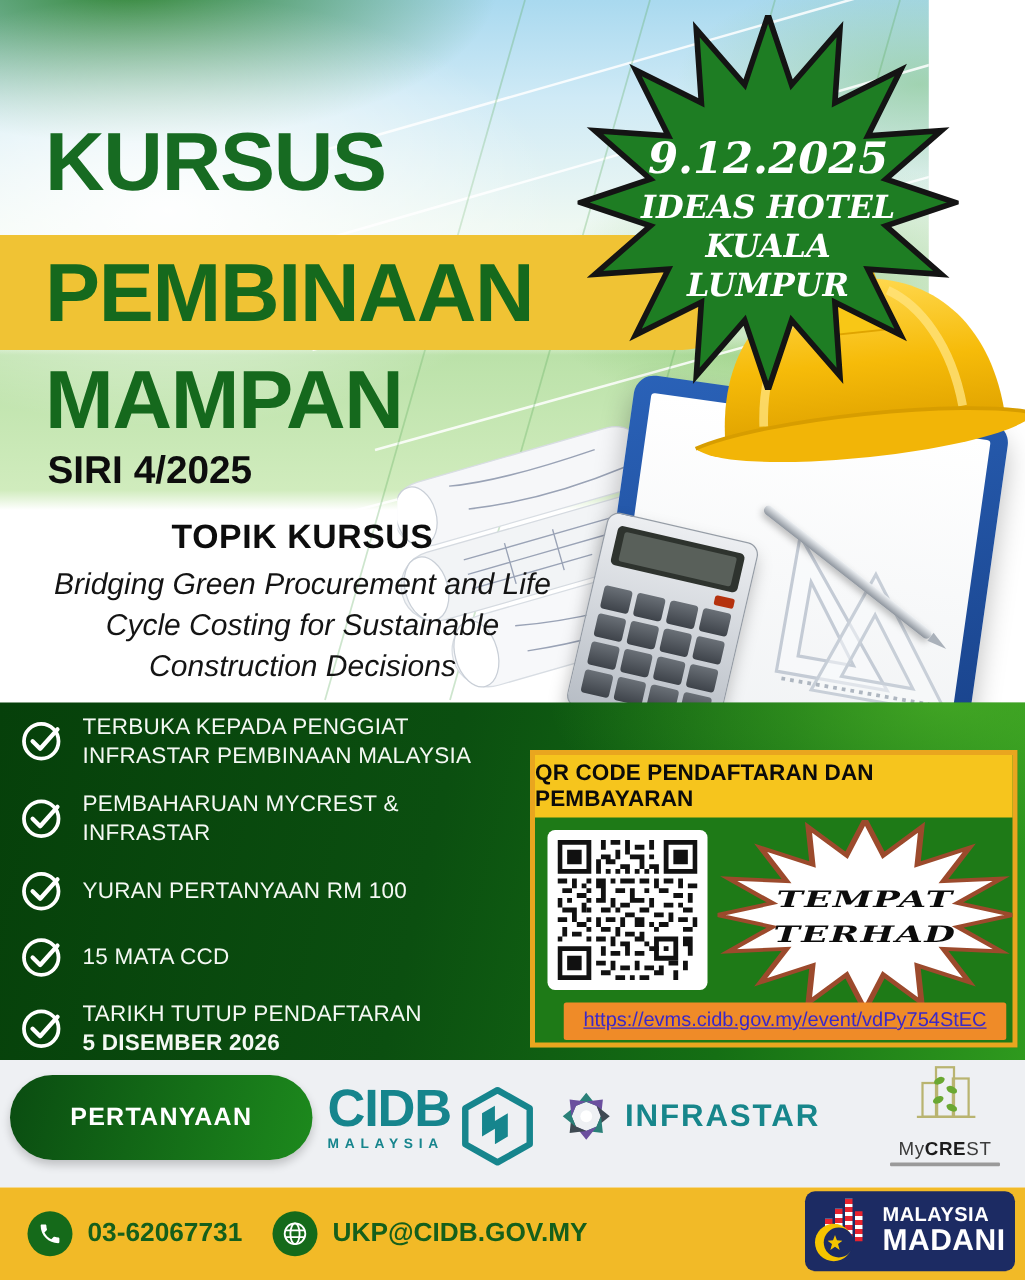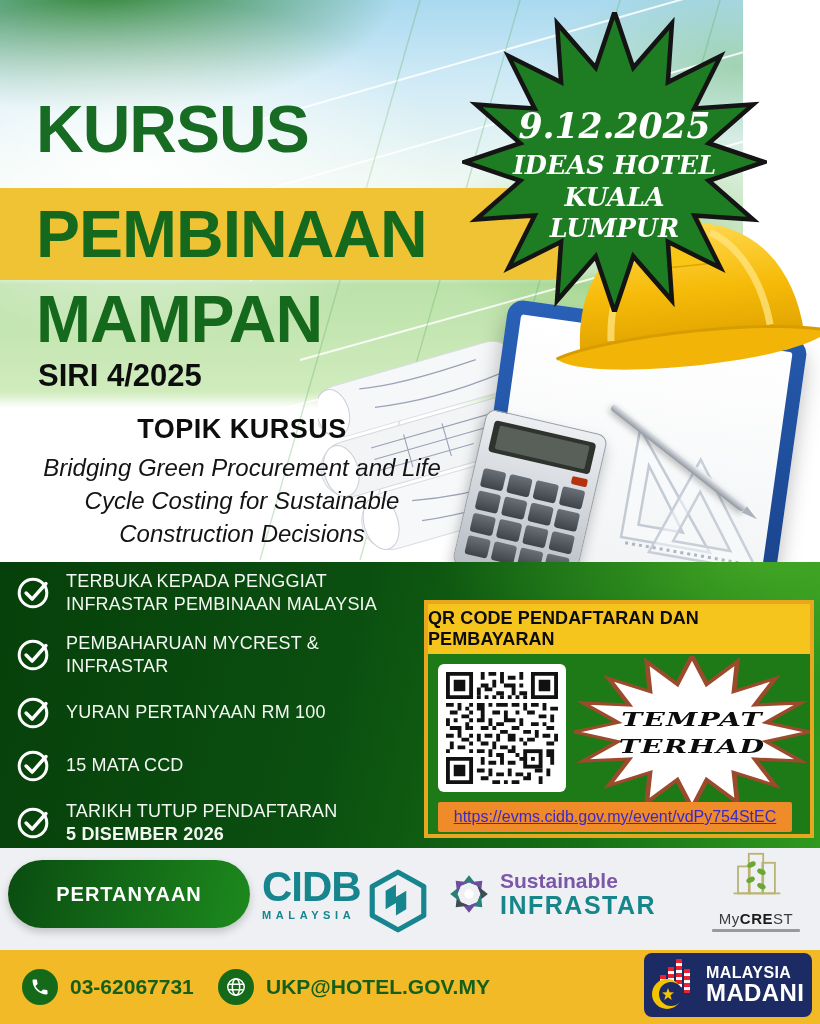--- a/index.html
+++ b/index.html
@@ -85,21 +85,21 @@
     border:4px solid #e9a61f;background:#1e7a17;}
   .qr-heading{position:absolute;left:0;top:0;width:100%;height:50px;background:#f6c51d;
     display:flex;align-items:center;justify-content:center;
     font-size:18px;font-weight:800;color:#0b0b0b;letter-spacing:.1px;}
   .qr-box{position:absolute;left:10px;top:60px;width:128px;height:128px;background:#fff;
     border-radius:6px;padding:8px;}
   .qr-box svg{width:100%;height:100%;}
   .tempat-star{position:absolute;left:146px;top:52px;}
   .tempat-star text{fill:#0c0c0c;font-family:"DejaVu Serif","Liberation Serif",serif;
     font-style:italic;font-weight:bold;font-size:24px;text-anchor:middle;letter-spacing:1px;}
-  .url-bar{position:absolute;left:10px;top:198px;width:354px;height:30px;background:#ef8b28;
+  .url-bar{position:absolute;left:23px;top:198px;width:354px;height:30px;background:#ef8b28;
     border-radius:2px;display:flex;align-items:center;justify-content:center;cursor:pointer;}
   .url-text{font-size:16px;color:#3b28c8;text-decoration:underline;}
 
   
   .footer-strip{position:absolute;left:0;top:848px;width:820px;height:102px;background:#eef0f3;}
   .inquiry-pill{position:absolute;left:8px;top:12px;width:242px;height:68px;border-radius:34px;
     background:linear-gradient(105deg,#0a4c11,#1d8a1d);display:flex;align-items:center;justify-content:center;
     color:#fff;font-size:20px;font-weight:800;letter-spacing:1px;cursor:pointer;
     box-shadow:0 4px 8px rgba(0,0,0,.2);}
   .cidb-logo{position:absolute;left:262px;top:20px;display:flex;gap:6px;}
@@ -372,21 +372,20 @@
           <path transform="rotate(90)" d="M0 -18 L8 -8 L0 -11 L-8 -8 Z" fill="#3f4a52"></path>
           <path transform="rotate(135)" d="M0 -18 L8 -8 L0 -11 L-8 -8 Z" fill="#2a8078"></path>
           <path transform="rotate(180)" d="M0 -18 L8 -8 L0 -11 L-8 -8 Z" fill="#6b4f9e"></path>
           <path transform="rotate(225)" d="M0 -18 L8 -8 L0 -11 L-8 -8 Z" fill="#3f4a52"></path>
           <path transform="rotate(270)" d="M0 -18 L8 -8 L0 -11 L-8 -8 Z" fill="#2a8078"></path>
           <path transform="rotate(315)" d="M0 -18 L8 -8 L0 -11 L-8 -8 Z" fill="#6b4f9e"></path>
           <circle r="4.5" fill="#fff"></circle>
         </g>
       </svg>
       <div>
-        <div class="infra-top">Sustainable</div>
         <div class="infra-bottom">INFRASTAR</div>
       </div>
     </div>
 
     <div class="mycrest-logo">
       <svg width="64" height="54" viewBox="0 0 70 60">
         <g fill="none" stroke="#b9b470" stroke-width="2">
           <rect x="27" y="2" width="16" height="44"></rect>
           <rect x="15" y="16" width="13" height="30"></rect>
           <rect x="42" y="12" width="14" height="34"></rect>
@@ -415,21 +414,21 @@
     </div>
 
     <div class="contact-item contact-email">
       <div class="contact-circle">
         <svg width="22" height="22" viewBox="0 0 24 24" fill="none" stroke="#fff" stroke-width="1.6">
           <circle cx="12" cy="12" r="9"></circle>
           <ellipse cx="12" cy="12" rx="4" ry="9"></ellipse>
           <path d="M3.5 9h17 M3.5 15h17"></path>
         </svg>
       </div>
-      <div class="contact-text">UKP@HOTEL.GOV.MY</div>
+      <div class="contact-text">UKP@CIDB.GOV.MY</div>
     </div>
 
     <div class="madani-badge">
       <div class="madani-icon">
         <div class="madani-stripes">
             <i></i>
             <i></i>
             <i></i>
             <i></i>
           </div>

